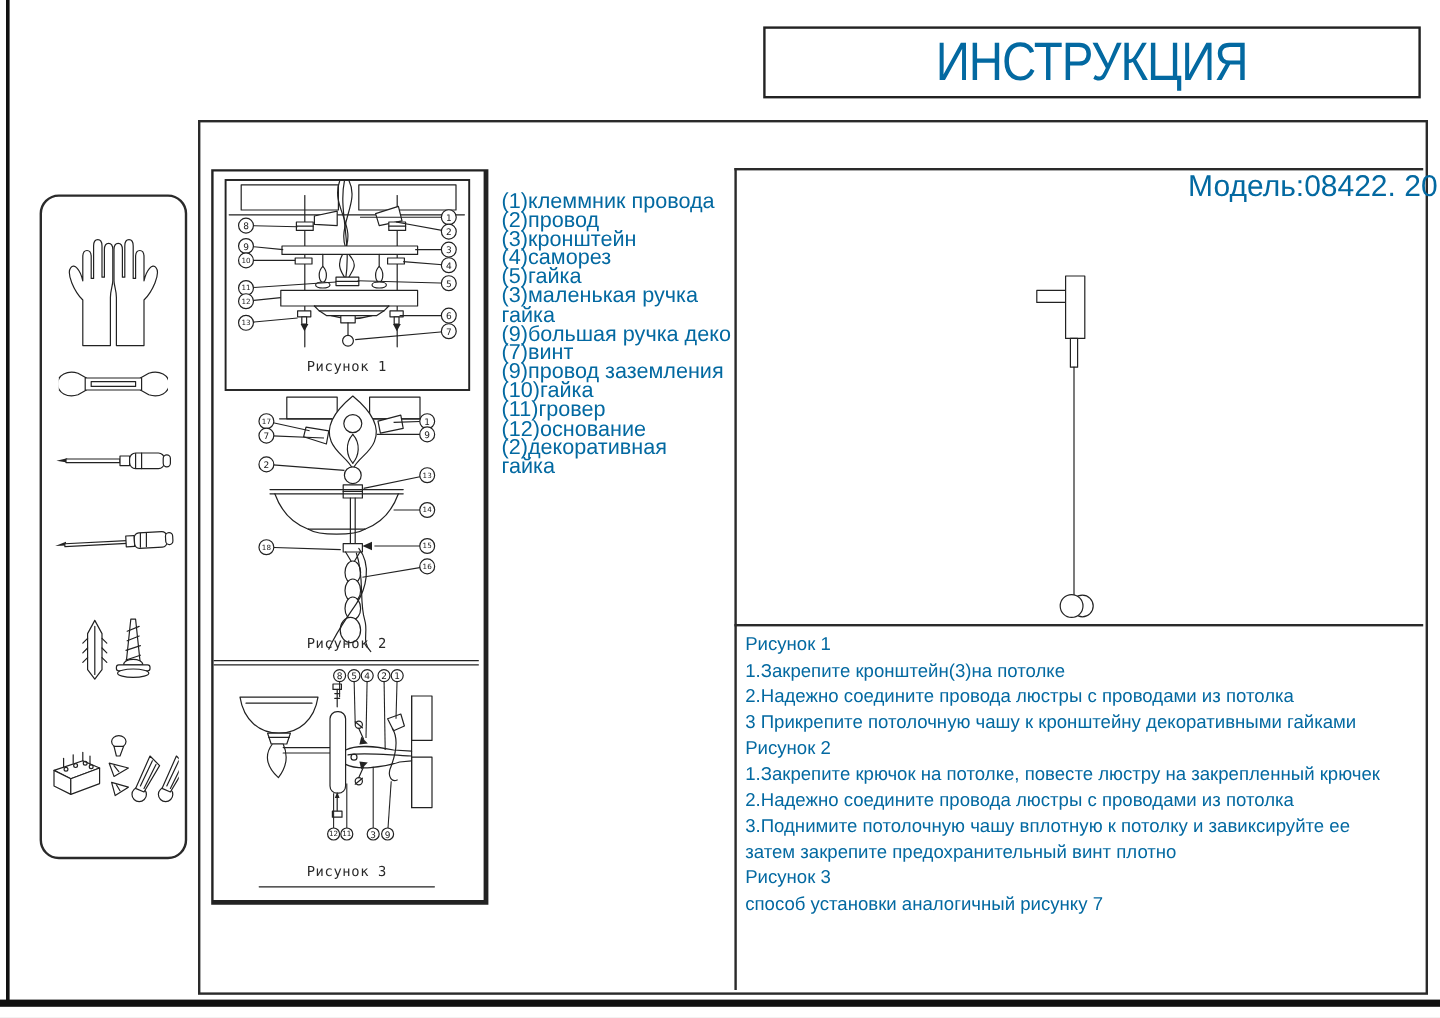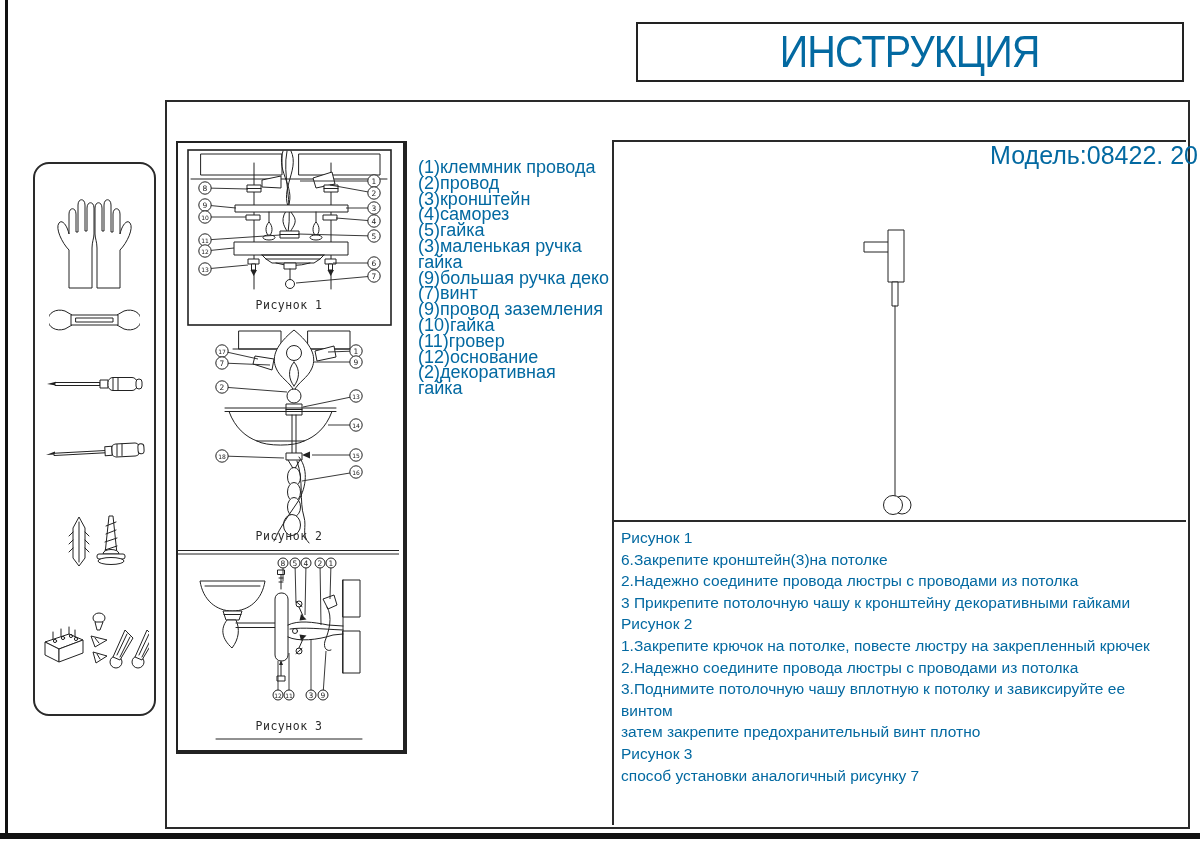--- a/index.html
+++ b/index.html
@@ -401,26 +401,25 @@
     <rect class="sw" x="252" y="102" width="28" height="10"></rect>
     <rect class="sw" x="276" y="90" width="16" height="52"></rect>
     <rect class="sw" x="280" y="142" width="6" height="24"></rect>
     <line class="s" x1="283" y1="166" x2="283" y2="356"></line>
     <circle class="sw" cx="290" cy="365" r="9"></circle>
     <circle class="sw" cx="281" cy="365" r="9.5"></circle>
   </svg>
 
   <div class="abs instr">
       <div class="instr-line">Рисунок 1</div>
-      <div class="instr-line">6.Закрепите кронштейн(3)на потолке</div>
+      <div class="instr-line">1.Закрепите кронштейн(3)на потолке</div>
       <div class="instr-line">2.Надежно соедините провода люстры с проводами из потолка</div>
       <div class="instr-line">3 Прикрепите потолочную чашу к кронштейну декоративными гайками</div>
       <div class="instr-line">Рисунок 2</div>
       <div class="instr-line">1.Закрепите крючок на потолке, повесте люстру на закрепленный крючек</div>
       <div class="instr-line">2.Надежно соедините провода люстры с проводами из потолка</div>
       <div class="instr-line">3.Поднимите потолочную чашу вплотную к потолку и завиксируйте ее</div>
-      <div class="instr-line">винтом</div>
       <div class="instr-line">затем закрепите предохранительный винт плотно</div>
       <div class="instr-line">Рисунок 3</div>
       <div class="instr-line">способ установки аналогичный рисунку 7</div>
     </div>
 
 </div>
 
 </body></html>

